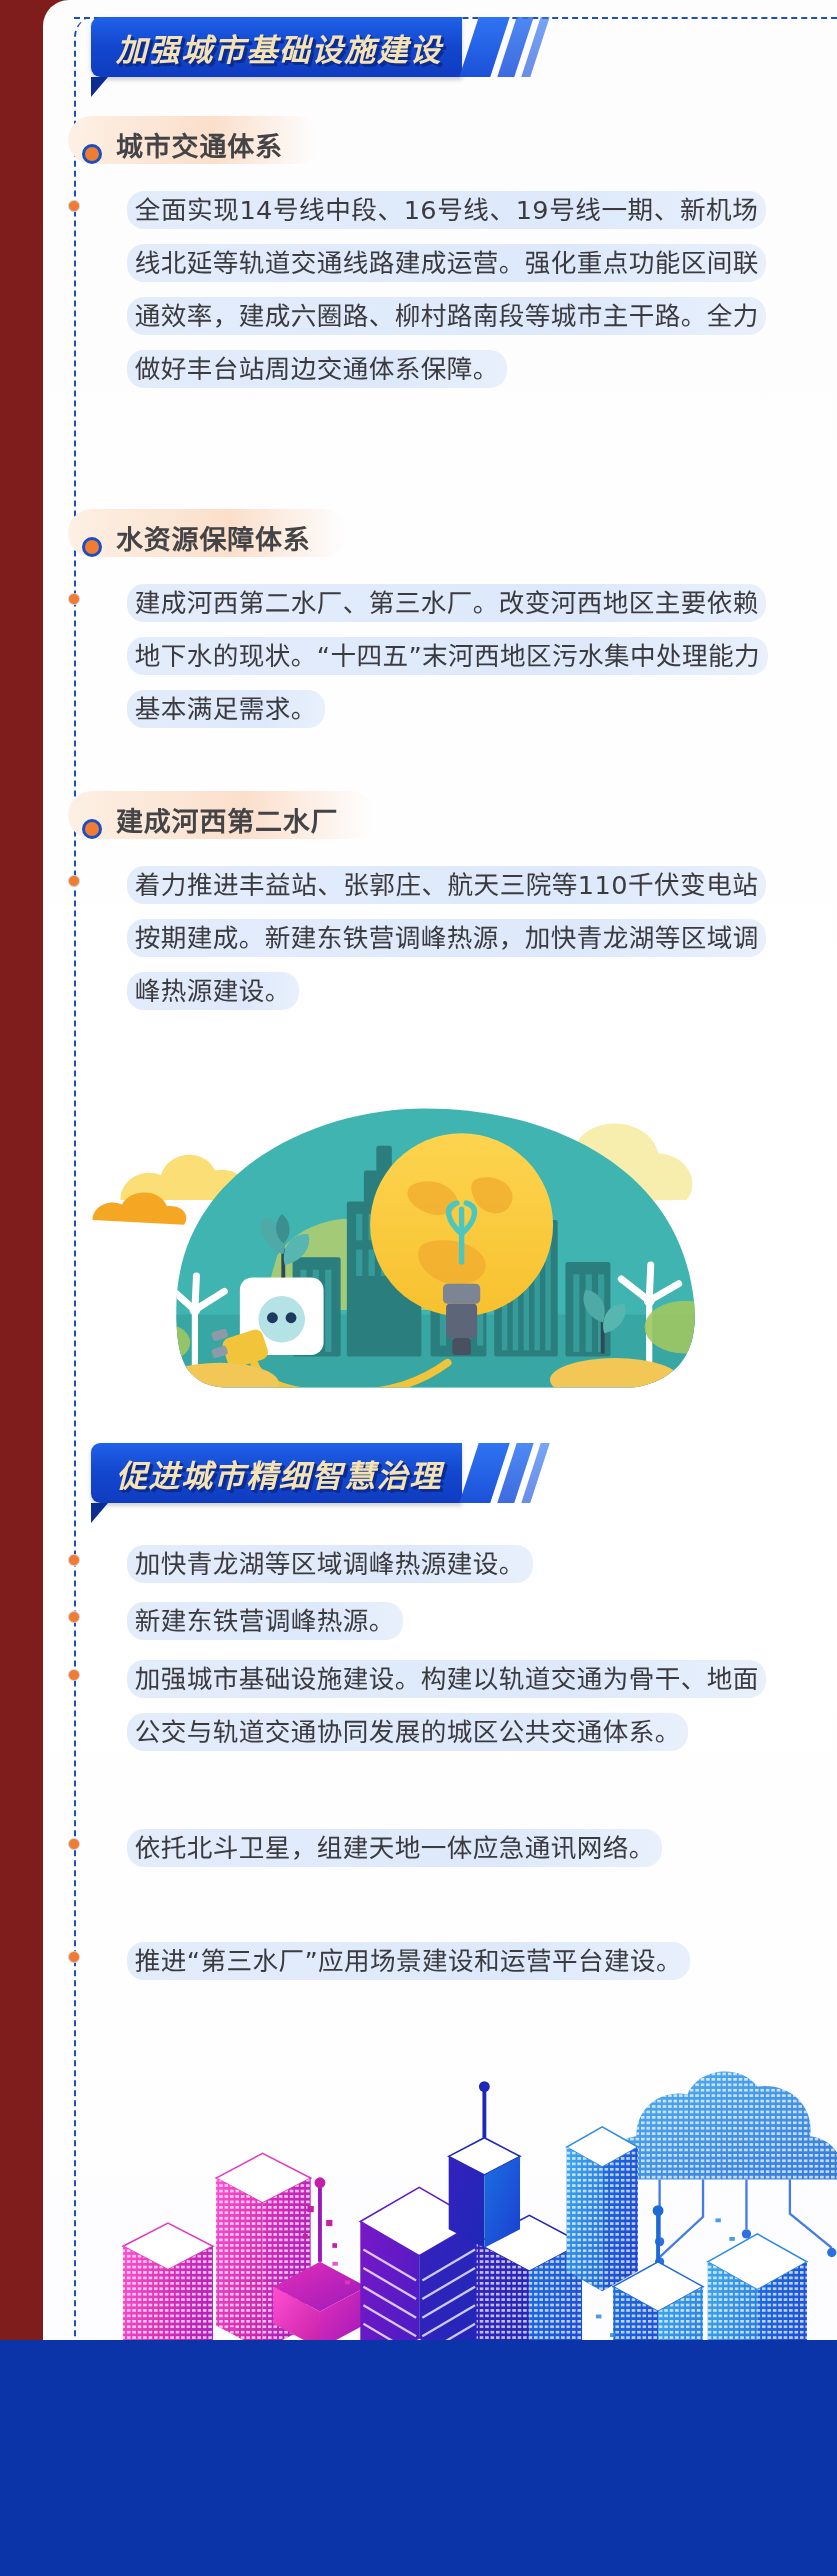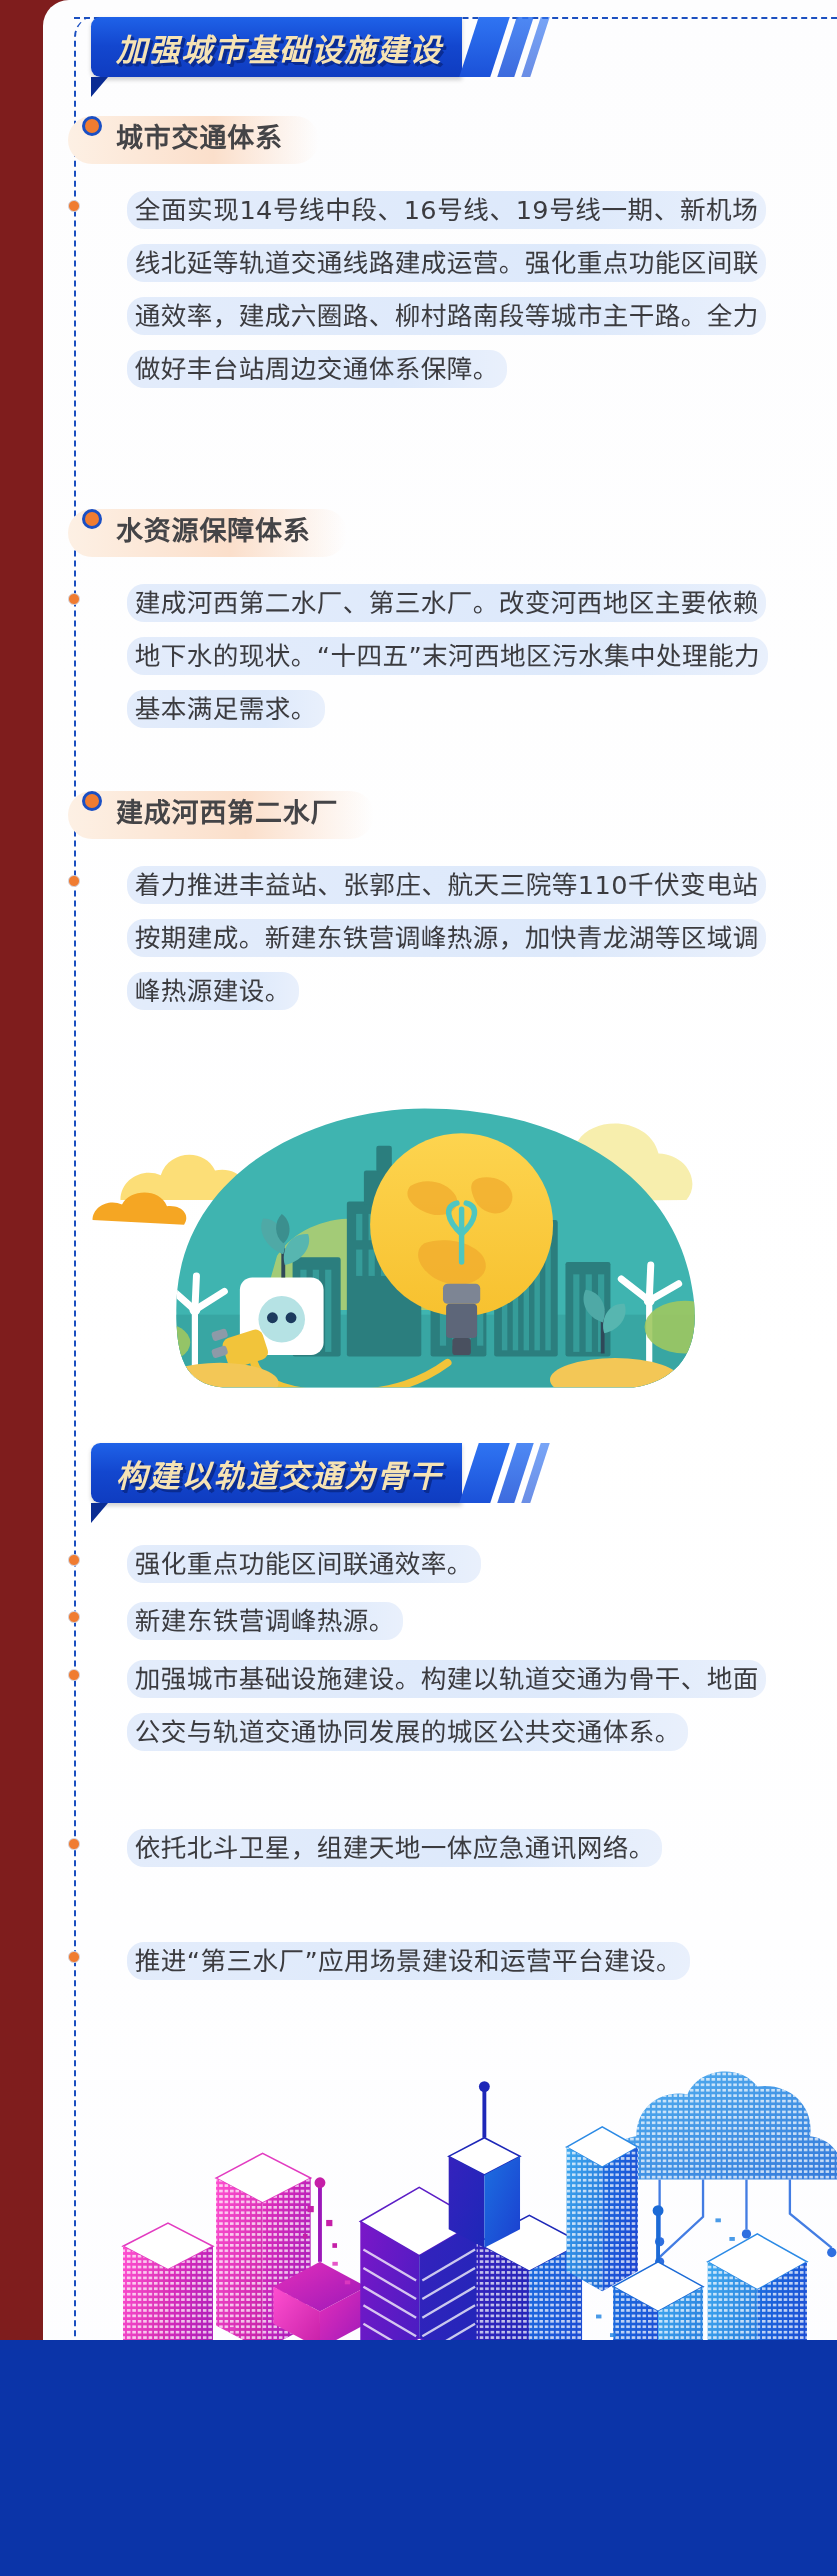--- a/index.html
+++ b/index.html
@@ -97,21 +97,21 @@
     top:60px;
     width:0;height:0;
     border-left:17px solid #0a2c93;
     border-bottom:20px solid transparent;
   }
 
   
   .sec-head{
     position:absolute;
     display:flex;
-    align-items:flex-start;
+    align-items:flex-end;
     height:48px;
     padding-left:14px;
     padding-right:36px;
     border-radius:24px;
     background:linear-gradient(90deg,#fdf0e4 0%,#fbdfcb 58%,rgba(251,223,203,0) 100%);
   }
   .sec-dot{
     width:20px;height:20px;border-radius:50%;
     background:#f07c31;
     border:3.1px solid #1a4fc4;
@@ -368,31 +368,31 @@
         <g fill="#9fc861" opacity=".9">
           <ellipse cx="806" cy="352" rx="52" ry="34"></ellipse>
           <ellipse cx="128" cy="372" rx="40" ry="26"></ellipse>
         </g>
       </g>
     </svg>
   </div>
 
   <div class="banner" style="left:91px; top:1443px;">
     <div class="banner-body">
-      <div class="banner-title">构建以轨道交通为骨干</div>
+      <div class="banner-title">促进城市精细智慧治理</div>
       <div class="banner-tail"></div>
     </div>
     <div class="slant s1"></div>
     <div class="slant s2"></div>
     <div class="slant s3"></div>
   </div>
 
   <div class="para" style="left:68px; top:1538px; width:698px;">
     <div class="bullet-sm"></div>
-    <div class="para-text"><span class="hl">强化重点功能区间联通效率。</span></div>
+    <div class="para-text"><span class="hl">加快青龙湖等区域调峰热源建设。</span></div>
   </div>
 
   <div class="para" style="left:68px; top:1595px; width:698px;">
     <div class="bullet-sm"></div>
     <div class="para-text"><span class="hl">新建东铁营调峰热源。</span></div>
   </div>
 
   <div class="para" style="left:68px; top:1653px; width:698px;">
     <div class="bullet-sm"></div>
     <div class="para-text"><span class="hl">加强城市基础设施建设。构建以轨道交通为骨干、地面公交与轨道交通协同发展的城区公共交通体系。</span></div>

